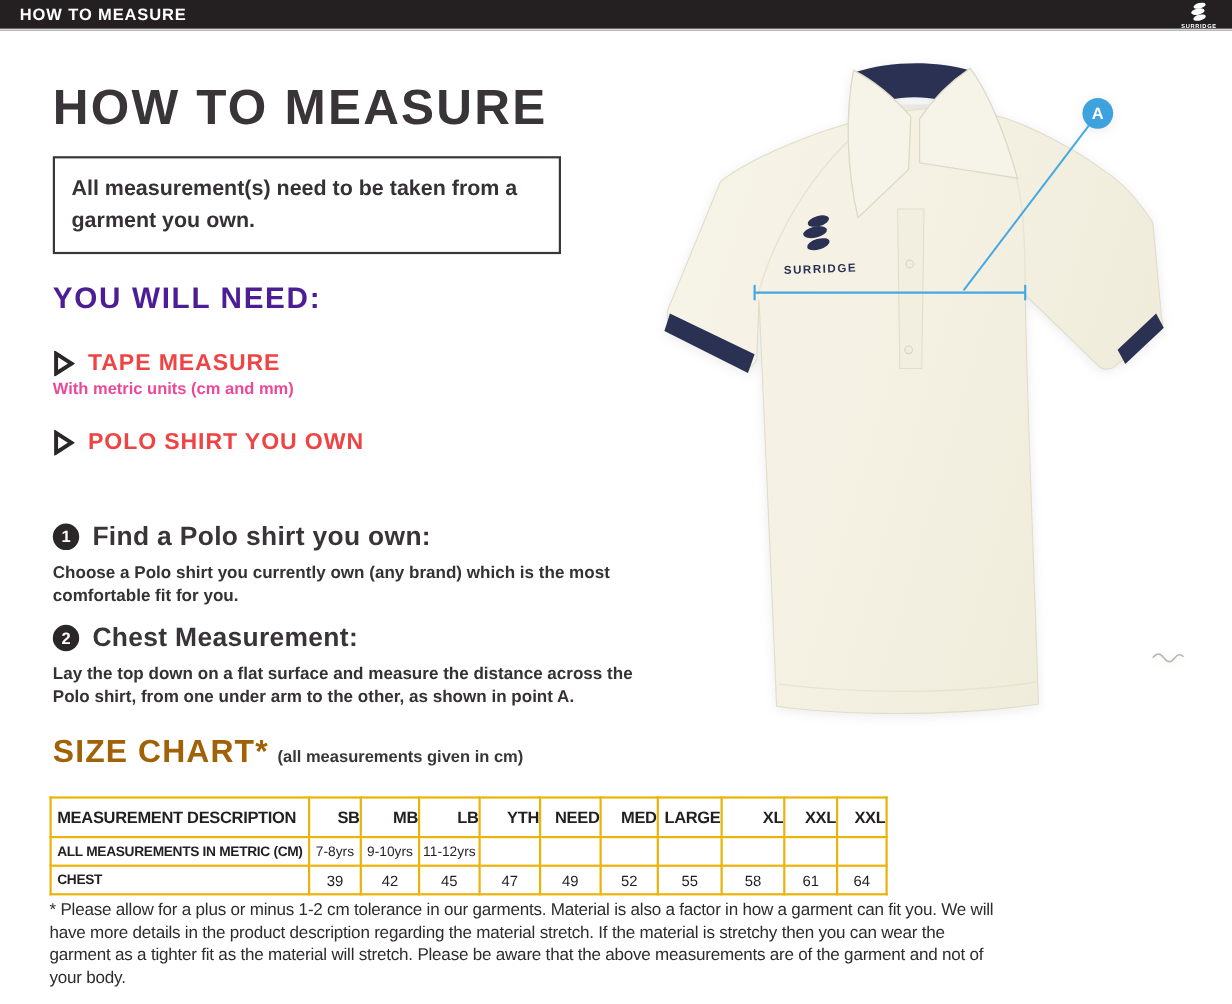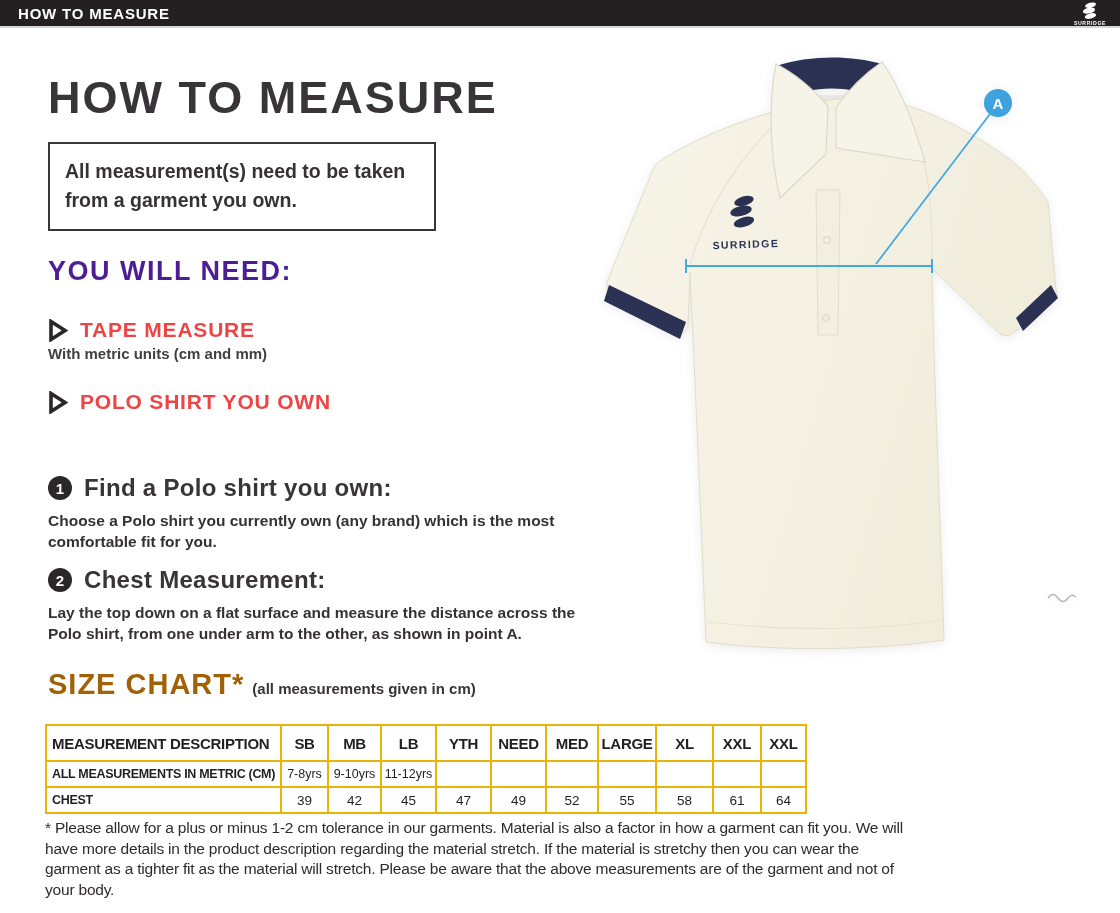--- a/index.html
+++ b/index.html
@@ -11,50 +11,50 @@
   
   .topbar { position:absolute; left:0; top:0; width:1120px; height:28px;
             background:#242021; border-bottom:2px solid #d6d6d6;
             display:flex; align-items:center; }
   .topbar-title { color:#ffffff; font-size:15px; font-weight:700; letter-spacing:.8px; margin-left:18px; }
   .topbar-logo { position:absolute; right:8px; top:0; width:44px; height:28px; }
 
   
   .h1 { position:absolute; left:48px; top:72px; font-size:45px; font-weight:800;
         letter-spacing:2px; color:#393437; white-space:nowrap; }
-  .notice-box { position:absolute; left:48px; top:142px; width:388px;
+  .notice-box { position:absolute; left:48px; top:142px; width:462px;
         border:2px solid #3a3537; padding:13px 15px; }
   .notice-box p { font-size:19.5px; font-weight:700; line-height:1.5; color:#363134; }
 
   .ywn-heading { position:absolute; left:48px; top:256px; font-size:27px; font-weight:800;
         letter-spacing:1.5px; color:#4c1d95; }
 
   .need-item-1 { position:absolute; left:48px; top:318px; }
   .need-item-2 { position:absolute; left:48px; top:390px; }
   .need-row { display:flex; align-items:center; gap:12px; }
   .need-label { font-size:21px; font-weight:800; letter-spacing:.8px; color:#ef4444; }
-  .need-desc { font-size:15px; font-weight:700; color:#404040; margin-top:3px; }
+  .need-desc { font-size:15px; font-weight:700; color:#ec4899; margin-top:3px; }
 
   .step-1 { position:absolute; left:48px; top:474px; width:560px; }
   .step-2 { position:absolute; left:48px; top:566px; width:560px; }
   .step-head { display:flex; align-items:center; gap:12px; }
   .step-num { width:24px; height:24px; border-radius:50%; background:#2b2728; color:#fff;
         font-size:15px; font-weight:700; display:flex; align-items:center; justify-content:center; flex:0 0 auto; }
   .step-title { font-size:24px; font-weight:700; letter-spacing:.3px; color:#393437; }
   .step-desc { font-size:15.5px; font-weight:700; line-height:1.37; margin-top:8px; color:#363134; width:548px; }
 
   .sc-heading { position:absolute; left:48px; top:668px; display:flex; align-items:baseline; gap:8px; }
   .sc-title { font-size:29px; font-weight:800; letter-spacing:1px; color:#a16207; }
   .sc-sub { font-size:15px; font-weight:700; color:#393437; }
 
   
   .size-table { position:absolute; left:45px; top:724px; border-collapse:collapse;
         table-layout:fixed; width:760px; color:#231f20; }
   .size-table th, .size-table td { border:2px solid #eab308; overflow:hidden; white-space:nowrap; }
-  .size-table th { font-size:15px; font-weight:700; letter-spacing:-.3px; height:36px; text-align:center; }
+  .size-table th { font-size:15px; font-weight:700; letter-spacing:-.3px; height:36px; text-align:right; }
   .size-table th.desc-col, .size-table td.desc-col { text-align:left; padding-left:5px; }
   .size-table td { font-size:13.5px; font-weight:400; height:26px; text-align:center; }
   .size-table td.row-label { font-size:12.5px; font-weight:700; letter-spacing:-.3px; }
   .size-table td.yrs { font-size:12.5px; }
 
   .footnote { position:absolute; left:45px; top:818px; width:872px; font-size:15.5px;
         font-weight:400; line-height:1.33; color:#2f2b2c; letter-spacing:-.2px; }
 
   
   .shirt-wrap { position:absolute; left:580px; top:50px; width:540px; height:610px; }

